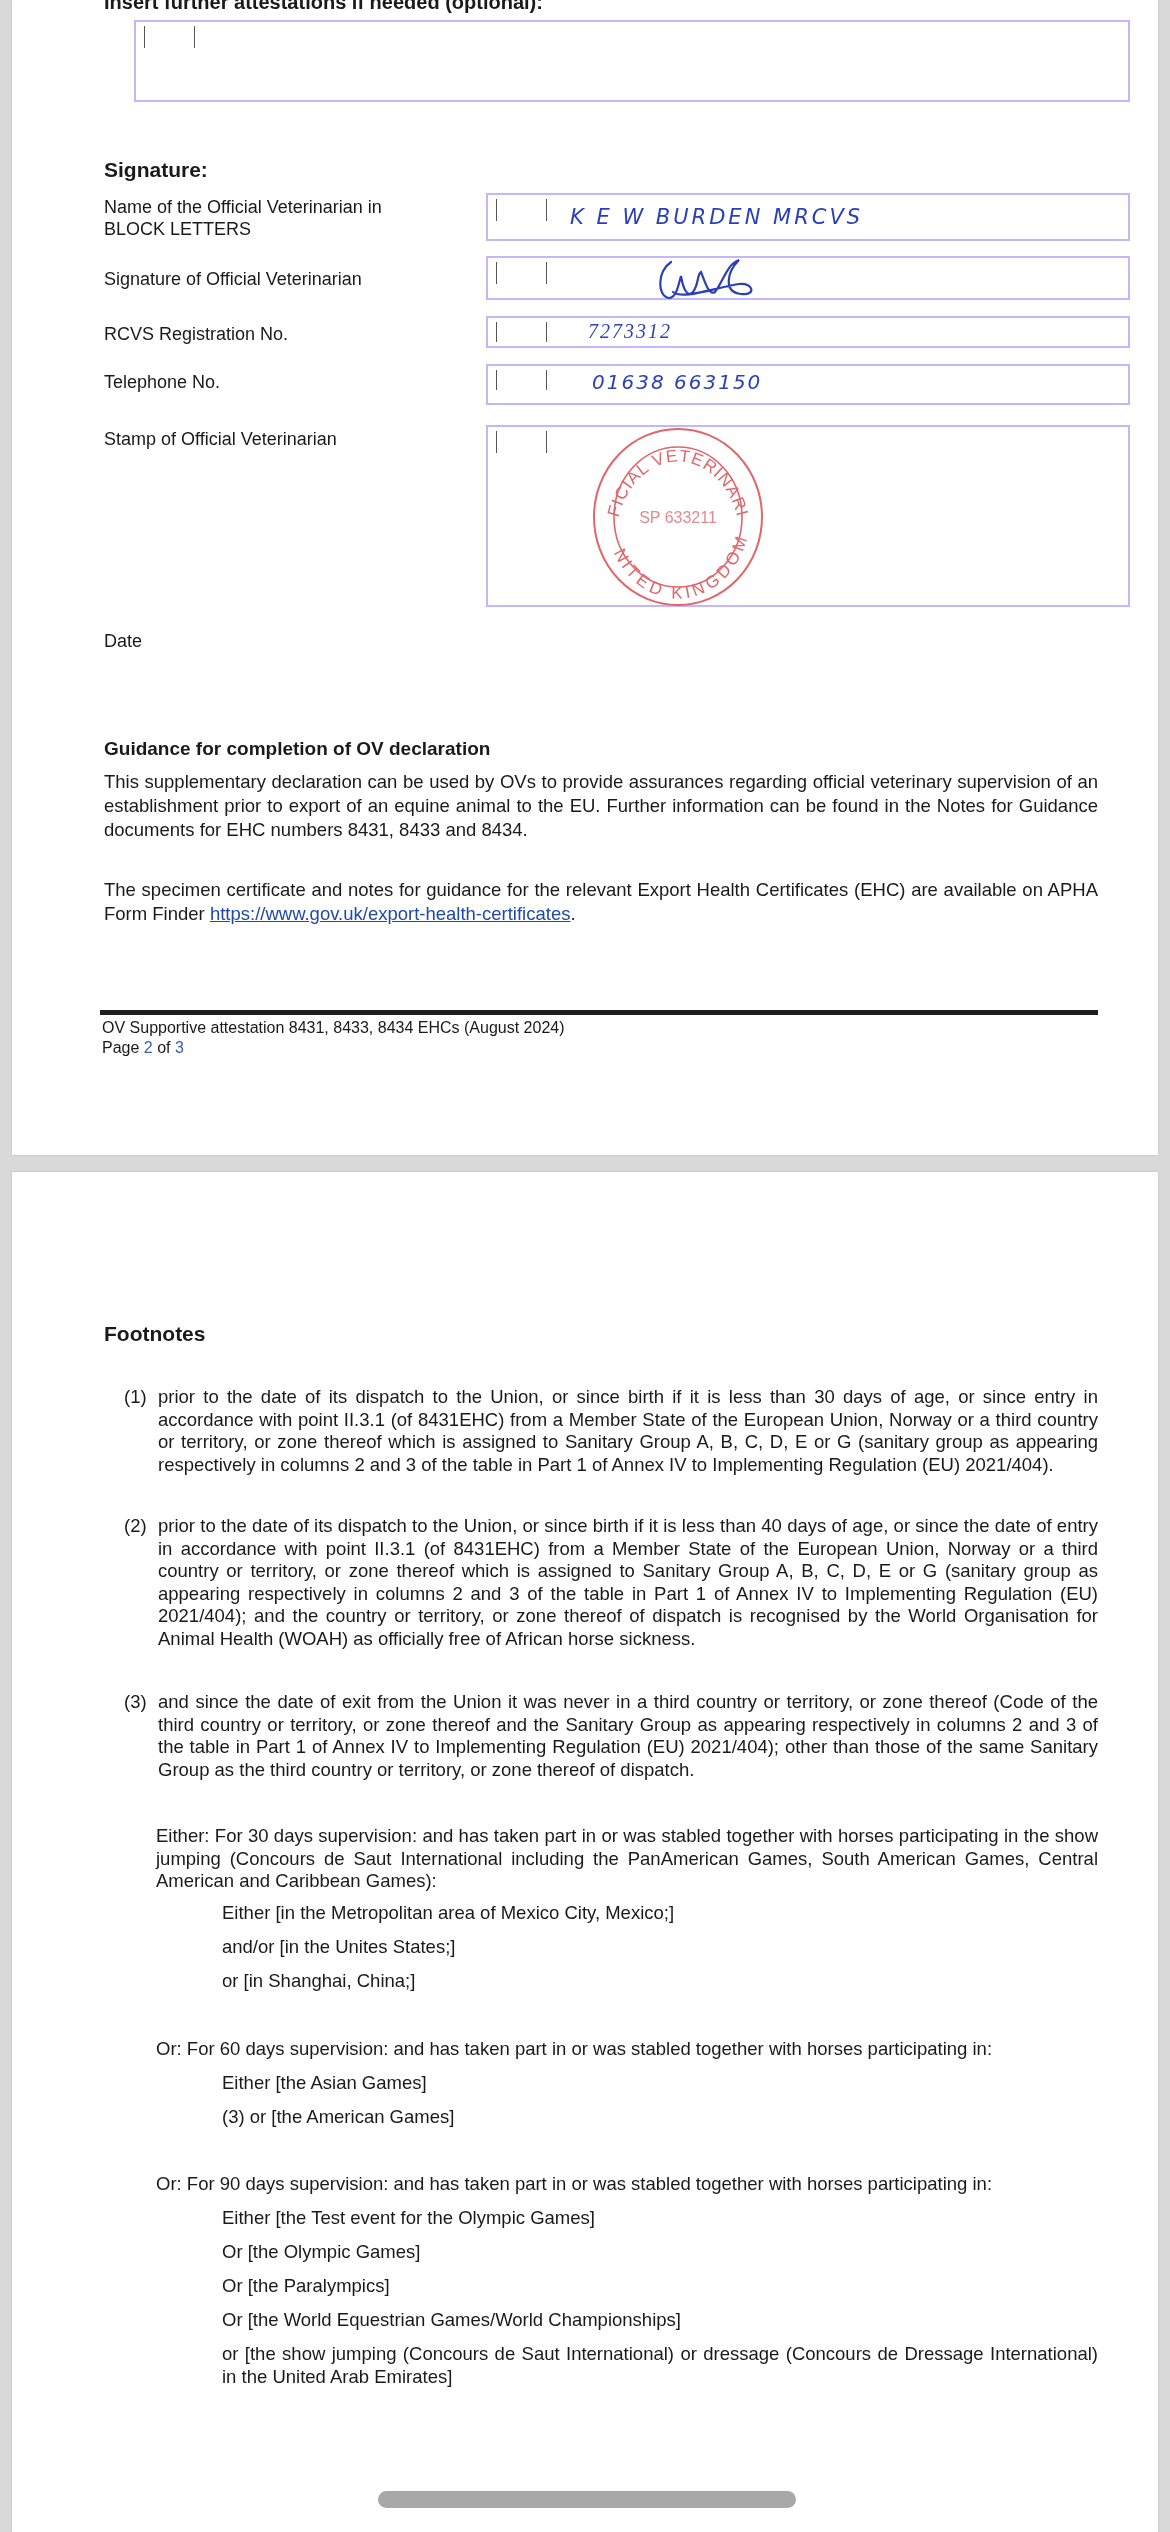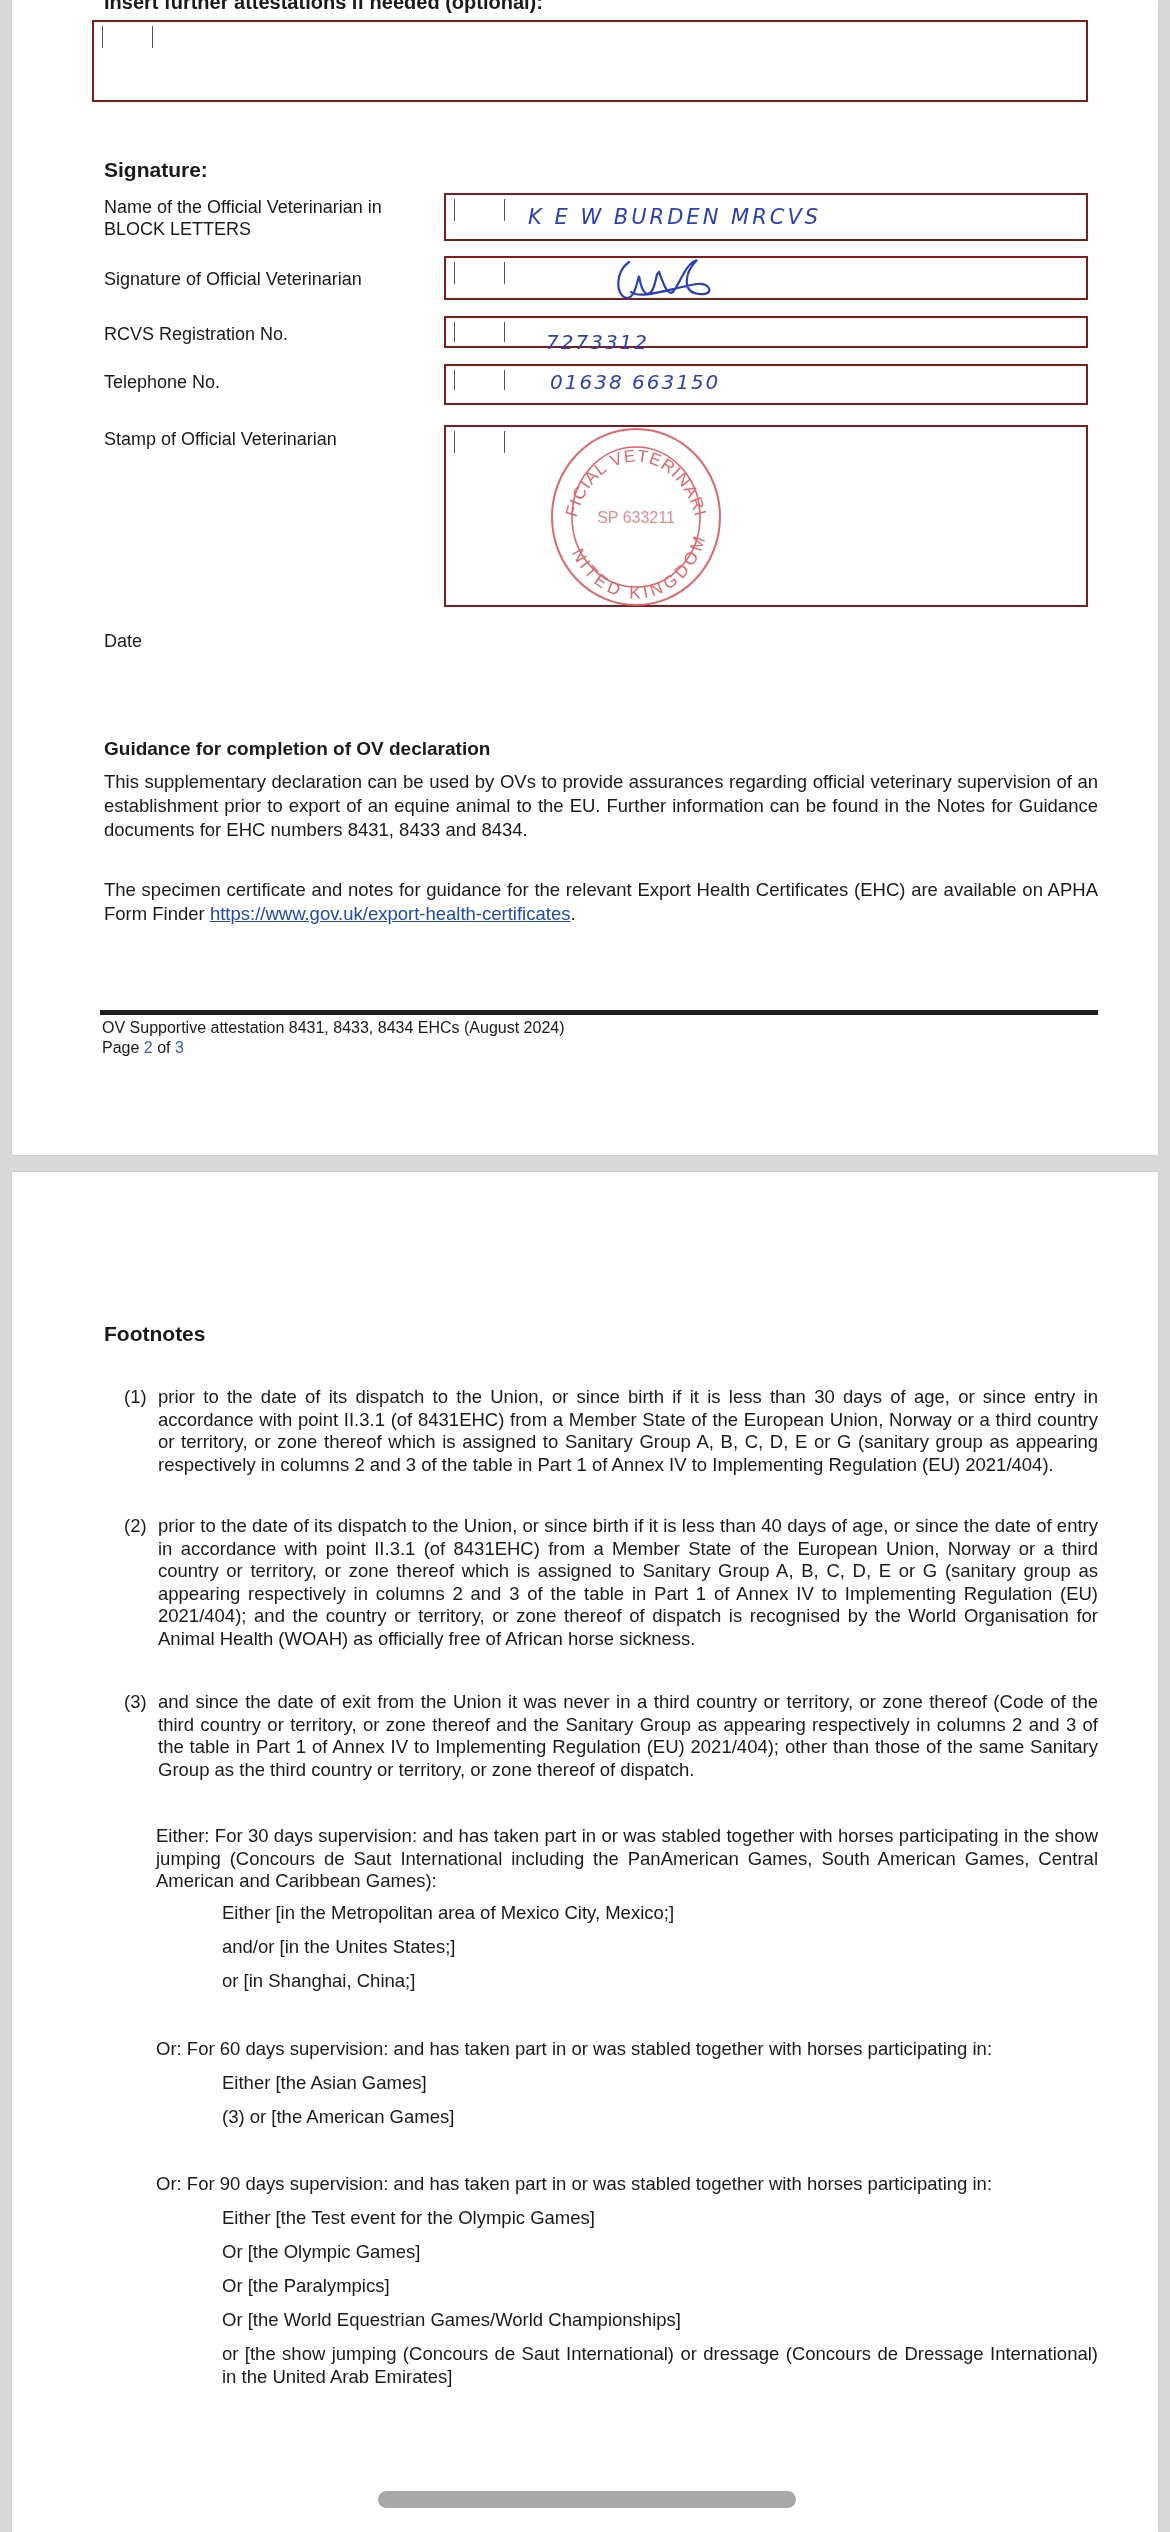--- a/index.html
+++ b/index.html
@@ -11,21 +11,21 @@
   }
   .page {
     position: absolute; left: 12px; width: 1146px; background: #ffffff;
     box-shadow: 0 0 2px rgba(0,0,0,0.15);
   }
   #page1 { top: 0; height: 1155px; }
   #page2 { top: 1172px; height: 1360px; }
   .abs { position: absolute; }
   .title-cut { left: 92px; top: -9px; font-size: 20px; font-weight: bold; }
   .box {
-    position: absolute; border: 2px solid #7f1d1d; background: #fff; box-sizing: border-box;
+    position: absolute; border: 2px solid #c4b5fd; background: #fff; box-sizing: border-box; margin-left: 42px;
   }
   .box .tick { position: absolute; top: 4px; width: 1px; height: 22px; background: #555; }
   .box .tick.a { left: 8px; }
   .box .tick.b { left: 58px; }
   .sig-heading { left: 92px; top: 158px; font-size: 21px; font-weight: bold; }
   .label { font-size: 18px; line-height: 22px; color: #1a1a1a; left: 92px; }
   .hand {
     position: absolute; color: #2b3fb8; font-family: "DejaVu Sans", sans-serif;
     font-size: 22px; letter-spacing: 3px; font-style: italic;
   }
@@ -69,21 +69,21 @@
     <span class="tick b"></span>
     <svg class="abs" style="left:165px; top:-6px;" width="110" height="54" viewBox="0 0 110 54">
       <path d="M18 10 C4 20 4 44 16 46 C24 46 26 30 28 24 C30 36 34 46 40 40 C46 32 44 22 48 20 C52 30 56 44 62 40 C70 30 74 12 86 8 C74 20 70 40 88 42 C104 44 100 30 86 32 C60 36 30 48 20 40" fill="none" stroke="#2b3fb8" stroke-width="2.2" stroke-linecap="round"></path>
     </svg>
   </div>
 
   <div class="abs label" style="top:323px;">RCVS Registration No.</div>
   <div class="box" style="left:432px; top:316px; width:644px; height:32px;">
     <span class="tick a" style="height:20px;"></span>
     <span class="tick b" style="height:20px;"></span>
-    <span class="hand" style="left:100px; top:12px; font-size:20px; letter-spacing:2px;">7273312</span>
+    <span class="hand" style="left:100px; top:2px; font-size:20px; letter-spacing:2px;font-family:Liberation Serif, serif;">7273312</span>
   </div>
 
   <div class="abs label" style="top:371px;">Telephone No.</div>
   <div class="box" style="left:432px; top:364px; width:644px; height:41px;">
     <span class="tick a" style="height:20px;"></span>
     <span class="tick b" style="height:20px;"></span>
     <span class="hand" style="left:104px; top:4px; font-size:20px; letter-spacing:2px;">01638 663150</span>
   </div>
 
   <div class="abs label" style="top:428px;">Stamp of Official Veterinarian</div>

